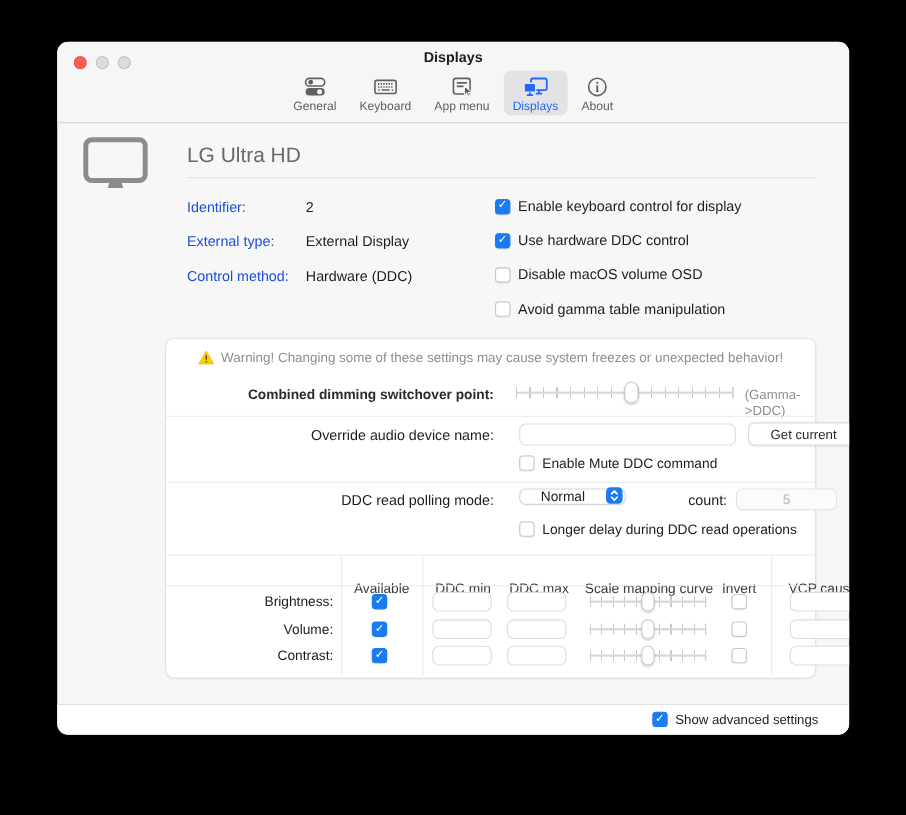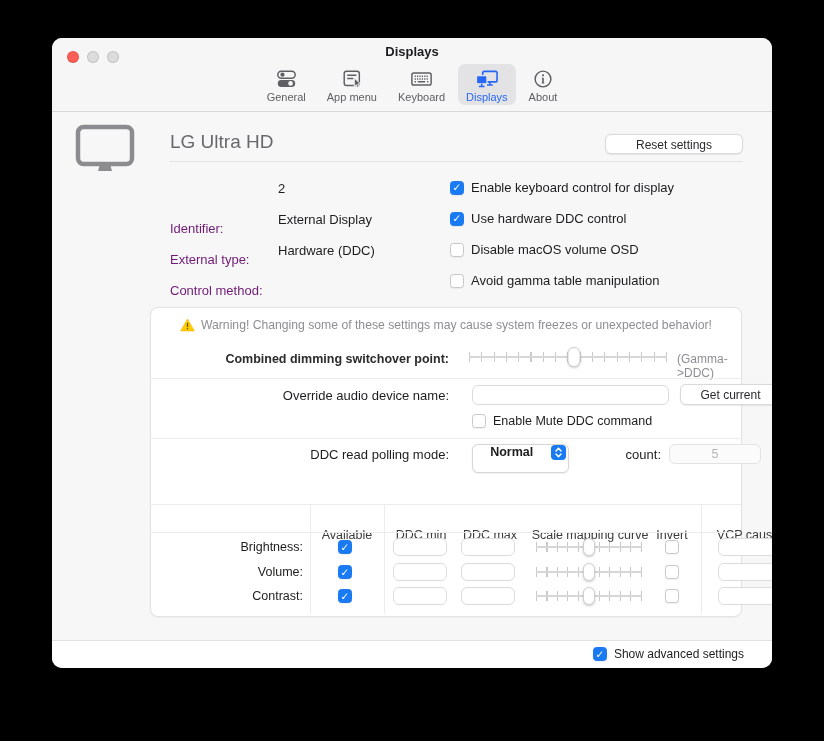--- a/index.html
+++ b/index.html
@@ -31,21 +31,21 @@
   .tbitem.selected { background:#e3e3e5; color:#2767f5; }
   
   .disp-icon { position:absolute; left:22px; top:85px; }
   .disp-name { position:absolute; left:118px; top:93px; font-size:19px; color:#69696d; }
   .btn { background:#fff; border:1px solid #d9d9d9; border-radius:6px;
     font-size:12px; color:#2b2b2e; text-align:center;
     box-shadow:0 0.5px 1.5px rgba(0,0,0,.08); font-family:inherit; }
   .reset-btn { position:absolute; left:553px; top:96px; width:138px; height:20px; line-height:18px; }
   .disp-sep { position:absolute; left:118px; right:29px; top:123px; height:1px; background:#e4e4e4; }
   .info-row { position:absolute; left:118px; height:16px; font-size:13px; }
-  .info-label { display:inline-block; width:104px; color:#701a75;margin-top:40px; }
+  .info-label { display:inline-block; width:104px; color:#1d4ed8; }
   .info-value { color:#1d1d1f; position:absolute; left:108px; white-space:nowrap; }
   
   .cbrow { position:absolute; display:flex; align-items:center; gap:7px;
     font-size:13px; color:#1d1d1f; white-space:nowrap; }
   .cb { width:14px; height:14px; flex:0 0 14px; border-radius:3.5px; background:#fff;
     border:1px solid #c8c8c8; display:inline-flex; align-items:center;
     justify-content:center; box-shadow:0 0.5px 1px rgba(0,0,0,.06); }
   .cb .mark { display:none; color:#fff; font-size:10.5px; font-weight:700; line-height:1;
     transform:translateY(-0.5px); }
   .cb.checked { background:#1a7af2; border-color:#1a7af2; }
@@ -75,23 +75,23 @@
     background:#fff; border:0.5px solid #cfcfcf; border-radius:7px;
     transform:translateX(-50%); box-shadow:0 1px 2.5px rgba(0,0,0,.22); }
   .dim-slider { left:318px; top:39px; width:198px; height:20px; }
   .tfield { border:1px solid #dcdcdc; border-radius:6px; background:#fff;
     font-family:inherit; font-size:12.5px; padding:0 6px; color:#1d1d1f; outline:none; }
   .audio-label { top:80px; }
   .audio-input { position:absolute; left:321px; top:77px; width:197px; height:20px; }
   .audio-btn { position:absolute; left:529px; top:76px; width:101px; height:21px; line-height:19px; }
   .mute-row { left:321px; top:106px; }
   .poll-label { top:139px; }
-  .select { position:absolute; left:321px; top:136px; width:97px; height:29px;
+  .select { position:absolute; left:321px; top:136px; width:97px; height:15px;
     background:#fff; border:1px solid #d6d6d6; border-radius:6px;
-    display:flex; align-items:flex-start; box-shadow:0 0.5px 1.5px rgba(0,0,0,.07);font-weight:bold; }
+    display:flex; align-items:flex-end; box-shadow:0 0.5px 1.5px rgba(0,0,0,.07); }
   .select .sel-text { flex:1; text-align:center; font-size:12.5px; color:#1d1d1f; }
   .select .stepper { width:15px; height:15px; border-radius:4px; background:#1a7af2;
     margin-right:2.5px; display:flex; align-items:center; justify-content:center; }
   .count-label { position:absolute; left:440px; width:70px; text-align:right;
     top:139px; font-size:13px; color:#1d1d1f; }
   .count-field { position:absolute; left:518px; top:136px; width:92px; height:20px;
     text-align:center; color:#b6b6ba; background:#fbfbfb; border-color:#e3e3e3; }
   .delay-row { left:321px; top:166px; }
   .panel .cbrow { font-size:12.5px; }
   
@@ -134,42 +134,42 @@
             <rect x="2.5" y="3.5" width="19" height="7.6" rx="3.8"></rect>
             <circle cx="7.6" cy="7.3" r="2.3" fill="currentColor" stroke="none"></circle>
             <rect x="2.5" y="13" width="19" height="7.6" rx="3.8" fill="currentColor" stroke="none"></rect>
             <circle cx="16.4" cy="16.8" r="2.5" fill="#f6f6f6" stroke="none"></circle>
           </svg>
         </span>
         <span>General</span>
       </div>
       <div class="tbitem">
         <span class="ticon">
-          <svg width="22" height="22" viewBox="0 0 24 24" fill="none" stroke="currentColor" stroke-width="1.6">
-            <rect x="3.5" y="3.5" width="16.5" height="15.5" rx="2.5"></rect>
-            <line x1="6.8" y1="8" x2="16.8" y2="8"></line>
-            <line x1="6.8" y1="11.5" x2="13.5" y2="11.5"></line>
-            <path d="M14.5 11 L14.5 20.5 L16.6 18.3 L17.8 21.2 L19.5 20.4 L18.3 17.6 L21.3 17.3 Z" fill="currentColor" stroke="#f6f6f6" stroke-width="1"></path>
-          </svg>
-        </span>
-        <span>App menu</span>
-      </div>
-      <div class="tbitem">
-        <span class="ticon">
           <svg width="25" height="22" viewBox="0 0 26 24" fill="none" stroke="currentColor" stroke-width="1.6">
             <rect x="2.5" y="5.5" width="21" height="13" rx="2"></rect>
             <line x1="5.5" y1="9" x2="20.5" y2="9" stroke-width="1.5" stroke-dasharray="1.4 1.2"></line>
             <line x1="5.5" y1="12" x2="20.5" y2="12" stroke-width="1.5" stroke-dasharray="1.4 1.2"></line>
             <line x1="5.5" y1="15" x2="7" y2="15" stroke-width="1.5"></line>
             <line x1="9" y1="15" x2="17" y2="15" stroke-width="1.5"></line>
             <line x1="19" y1="15" x2="20.5" y2="15" stroke-width="1.5"></line>
           </svg>
         </span>
         <span>Keyboard</span>
       </div>
+      <div class="tbitem">
+        <span class="ticon">
+          <svg width="22" height="22" viewBox="0 0 24 24" fill="none" stroke="currentColor" stroke-width="1.6">
+            <rect x="3.5" y="3.5" width="16.5" height="15.5" rx="2.5"></rect>
+            <line x1="6.8" y1="8" x2="16.8" y2="8"></line>
+            <line x1="6.8" y1="11.5" x2="13.5" y2="11.5"></line>
+            <path d="M14.5 11 L14.5 20.5 L16.6 18.3 L17.8 21.2 L19.5 20.4 L18.3 17.6 L21.3 17.3 Z" fill="currentColor" stroke="#f6f6f6" stroke-width="1"></path>
+          </svg>
+        </span>
+        <span>App menu</span>
+      </div>
       <div class="tbitem selected">
         <span class="ticon">
           <svg width="26" height="23" viewBox="0 0 26 24" fill="none" stroke="currentColor" stroke-width="1.7">
             <rect x="8.5" y="3.5" width="15" height="11" rx="1.8"></rect>
             <path d="M16 14.5 L16 17.5 M13 17.8 L19 17.8" stroke-width="1.7"></path>
             <rect x="2" y="8" width="11" height="8.5" rx="1.5" fill="currentColor" stroke="#e3e3e5" stroke-width="1.4"></rect>
             <path d="M7.5 16.5 L7.5 19 M4.5 19.3 L10.5 19.3" stroke-width="1.7"></path>
           </svg>
         </span>
         <span>Displays</span>
@@ -189,21 +189,20 @@
     </div>
   </div>
 
   <div class="disp-icon">
     <svg width="62" height="54" viewBox="0 0 62 54" fill="none">
       <rect x="4" y="4" width="54" height="37" rx="5.5" stroke="#8c8c90" stroke-width="4.5"></rect>
       <path d="M26 41 L36 41 L38 48 L24 48 Z" fill="#8c8c90"></path>
     </svg>
   </div>
   <div class="disp-name">LG Ultra HD</div>
-  <button class="btn reset-btn">Reset settings</button>
   <div class="disp-sep"></div>
 
   <div class="info-row" style="top:143px;">
     <span class="info-label">Identifier:</span>
     <span class="info-value">2</span>
   </div>
   <div class="info-row" style="top:174px;">
     <span class="info-label">External type:</span>
     <span class="info-value">External Display</span>
   </div>
@@ -271,20 +270,24 @@
       <span class="sel-text">Normal</span>
       <span class="stepper">
         <svg width="9" height="13" viewBox="0 0 9 13" fill="none" stroke="#fff" stroke-width="1.5" stroke-linecap="round" stroke-linejoin="round">
           <path d="M2 5 L4.5 2.3 L7 5"></path>
           <path d="M2 8 L4.5 10.7 L7 8"></path>
         </svg>
       </span>
     </div>
     <div class="count-label">count:</div>
     <input class="tfield count-field" value="5" style="">
+    <div class="cbrow delay-row" style="position:absolute;">
+      <span class="cb"></span>
+      <span>Longer delay during DDC read operations</span>
+    </div>
 
     <div class="sep" style="top:196px;"></div>
 
     <div class="th" style="left:159px; width:74px;">Available</div>
     <div class="th" style="left:238px; width:64px;">DDC min</div>
     <div class="th" style="left:307px; width:64px;">DDC max</div>
     <div class="th" style="left:379px; width:120px;">Scale mapping curve</div>
     <div class="th" style="left:496px; width:50px;">Invert</div>
     <div class="th" style="left:550px; width:94px;">VCP cause</div>
     <div class="sep" style="top:224px;"></div>

